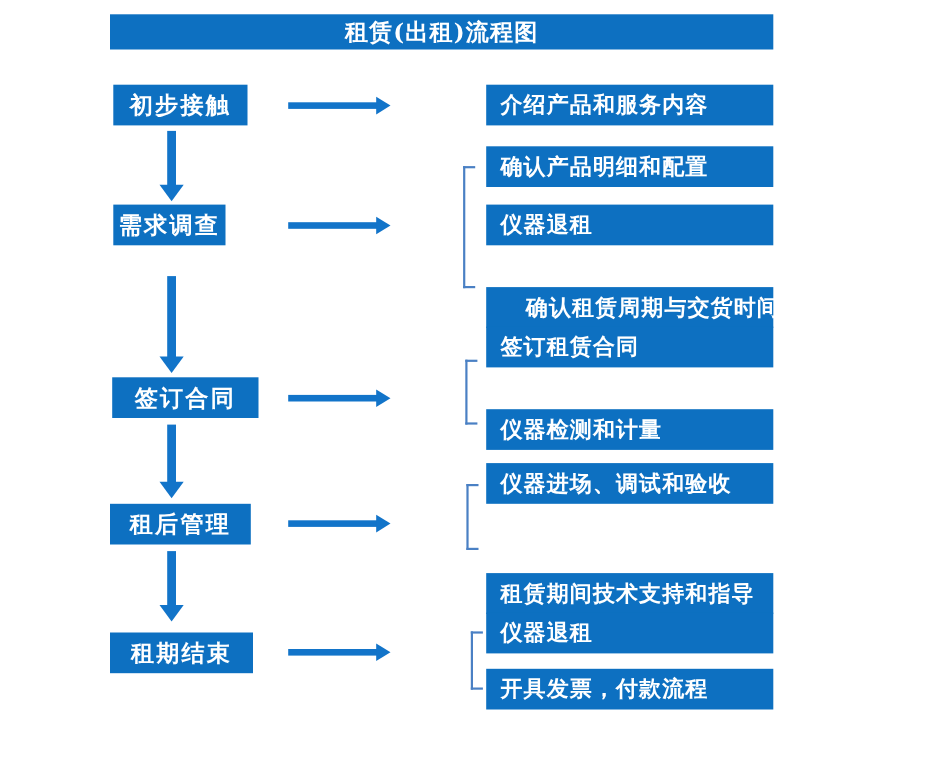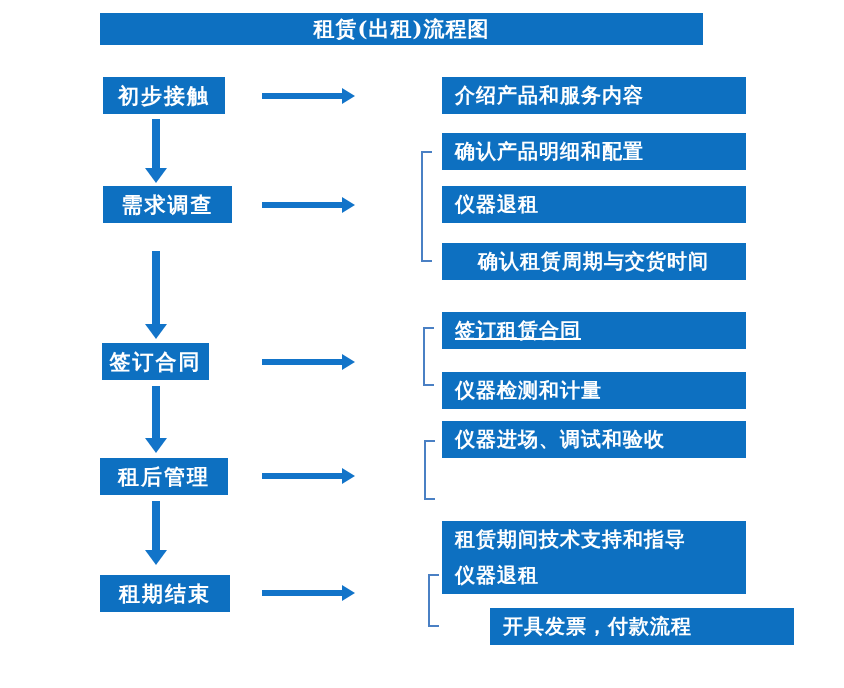--- a/index.html
+++ b/index.html
@@ -18,30 +18,30 @@
     position:absolute;background:var(--box-blue);color:var(--text-white);
     font-weight:bold;display:flex;align-items:center;box-sizing:border-box;
     white-space:nowrap;
   }
   .title-bar{
     left:100px;top:13px;width:603px;height:32px;justify-content:center;
     font-size:21px;letter-spacing:1px;
   }
   .step{height:37px;justify-content:center;font-size:21px;letter-spacing:2px;}
   .L1{left:103px;top:77px;width:122px;}
-  .L2{left:103px;top:186px;width:129px;}
-  .L3{left:102px;top:343px;width:107px;}
+  .L2{left:103px;top:186px;width:102px;}
+  .L3{left:102px;top:343px;width:133px;}
   .L4{left:100px;top:458px;width:128px;}
   .L5{left:100px;top:575px;width:130px;}
   .detail{
-    left:442px;width:304px;height:37px;font-size:20px;letter-spacing:1px;
+    left:442px;width:261px;height:37px;font-size:20px;letter-spacing:1px;
     padding-left:13px;justify-content:flex-start;
   }
-  .R1{top:77px;}  .R2{top:133px;} .R3{top:186px;} .R4{top:243px;padding-left:36px;} .R5{top:312px;text-decoration:underline;}
-  .R6{top:372px;} .R7{top:421px;} .R8{top:493px;margin-top:28px;} .R9{top:557px;} .R10{top:608px;margin-left:48px;}
+  .R1{top:77px;}  .R2{top:133px;} .R3{top:186px;} .R4{top:261px;padding-left:36px;} .R5{top:297px;}
+  .R6{top:372px;} .R7{top:421px;} .R8{top:493px;margin-top:28px;} .R9{top:557px;} .R10{top:608px;}
 
   
   .h-arrow{position:absolute;left:262px;width:93px;height:20px;}
   .h-arrow::before{
     content:"";position:absolute;left:0;top:7px;width:81px;height:6px;
     background:var(--arrow-blue);
   }
   .h-arrow::after{
     content:"";position:absolute;right:0;top:2px;width:0;height:0;
     border-top:8px solid transparent;border-bottom:8px solid transparent;

